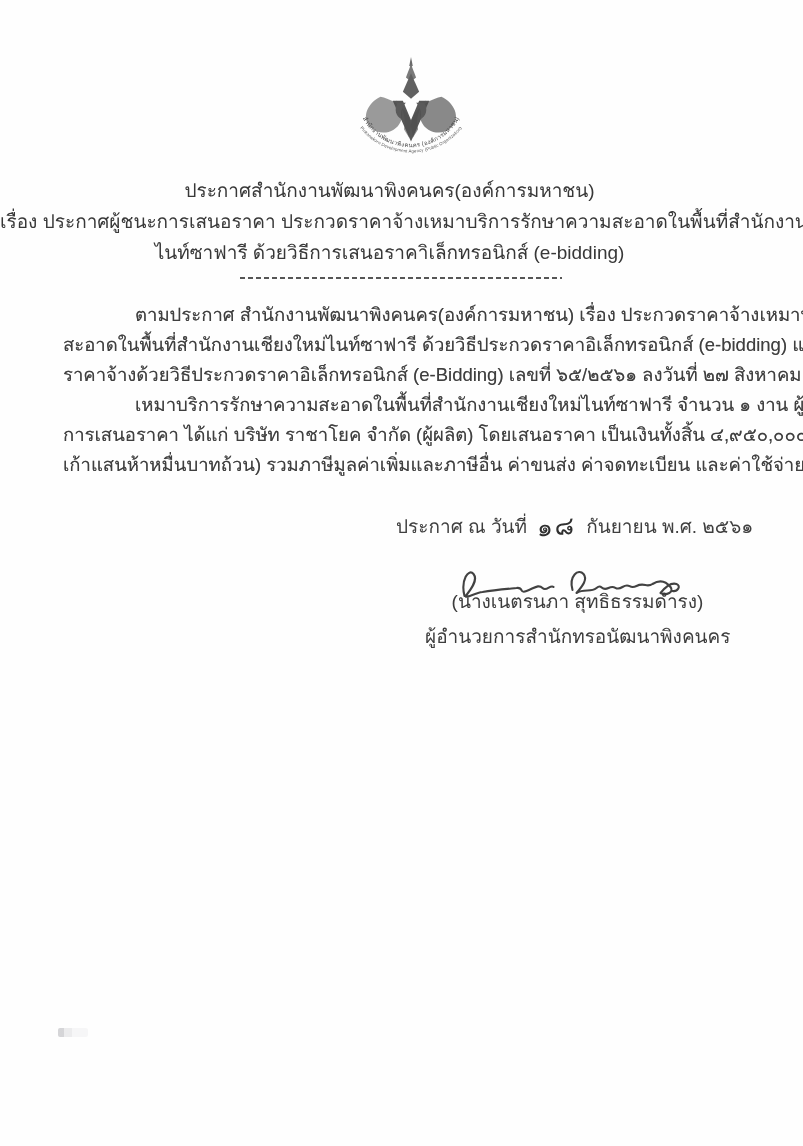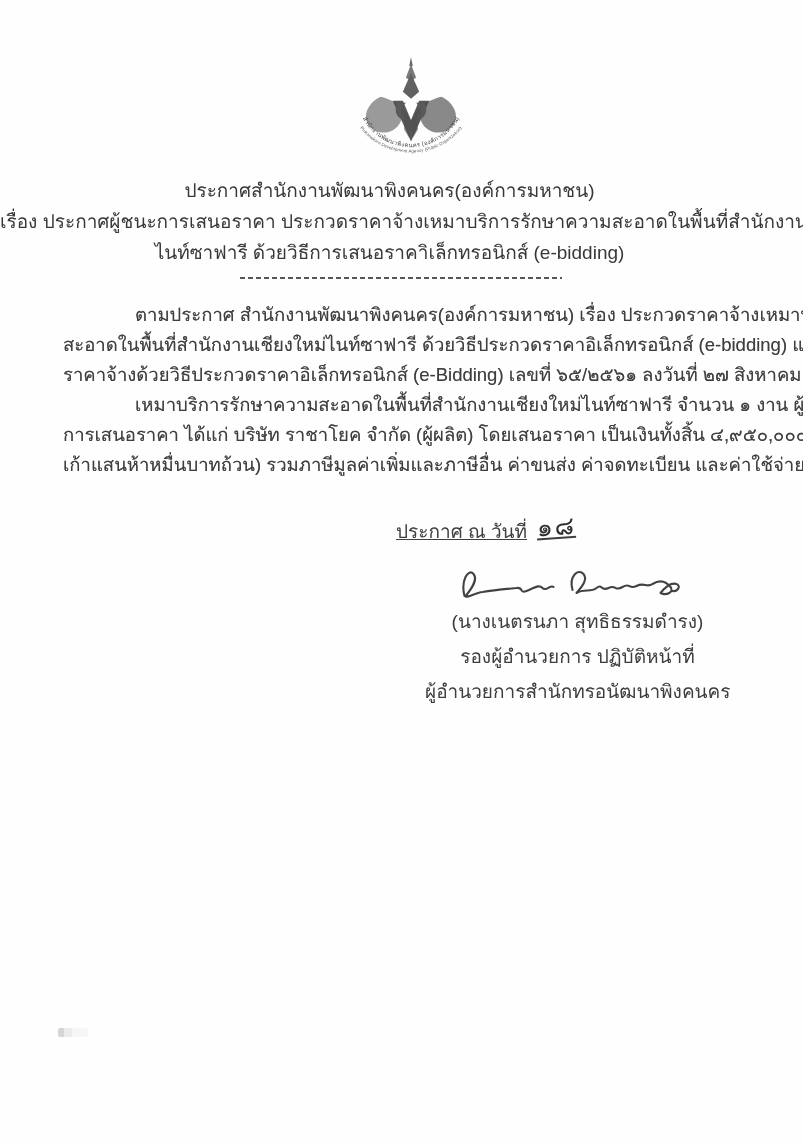--- a/index.html
+++ b/index.html
@@ -30,33 +30,33 @@
     height:30px;line-height:30px;white-space:nowrap;
     text-shadow:0 0 .4px rgba(70,70,70,.55);
   }
   .indent{padding-left:72px;}
   .separator{
     position:absolute;left:240px;top:277px;width:322px;height:2px;
     background:repeating-linear-gradient(90deg,#565656 0 5px,transparent 5px 8px);
   }
   .date-line{
     position:absolute;left:396px;top:506px;
-    display:flex;align-items:flex-end;gap:10px;
-    font-size:19px;color:#3f3f3f;white-space:nowrap;text-decoration:underline;
+    display:flex;align-items:center;gap:10px;
+    font-size:19px;color:#3f3f3f;white-space:nowrap;
   }
   .hand-day{
     font-size:25px;color:#2f2f2f;
     display:inline-block;transform:rotate(-4deg) skewX(-4deg);
     letter-spacing:2px;
   }
   .signature-svg{
     position:absolute;left:452px;top:560px;width:240px;height:50px;
   }
   .sig-block{
-    position:absolute;left:425px;top:610px;width:305px;
+    position:absolute;left:425px;top:590px;width:305px;
     text-align:center;font-size:19px;color:#3d3d3d;white-space:nowrap;
   }
   .sig-block div{line-height:23px;margin-bottom:12px;}
   .smudge{
     position:absolute;left:58px;top:1028px;width:30px;height:9px;
     background:linear-gradient(90deg,rgba(90,90,100,.55) 0 6px,rgba(140,140,150,.35) 6px 14px,rgba(170,170,175,.2) 14px 100%);
     opacity:.45;border-radius:2px;filter:blur(.4px);
   }
   .arc-thai{font-size:6px;fill:#4a4a4a;letter-spacing:.2px;}
   .arc-eng{font-size:4.3px;fill:#585858;letter-spacing:.15px;}
@@ -105,30 +105,30 @@
     <div class="body-line">สะอาดในพื้นที่สำนักงานเชียงใหม่ไนท์ซาฟารี ด้วยวิธีประกวดราคาอิเล็กทรอนิกส์ (e-bidding) และเอกสารประกวด</div>
     <div class="body-line">ราคาจ้างด้วยวิธีประกวดราคาอิเล็กทรอนิกส์ (e-Bidding) เลขที่ ๖๕/๒๕๖๑ ลงวันที่ ๒๗ สิงหาคม ๒๕๖๑ นั้น</div>
     <div class="body-line indent">เหมาบริการรักษาความสะอาดในพื้นที่สำนักงานเชียงใหม่ไนท์ซาฟารี จำนวน ๑ งาน ผู้เสนอราคาที่ชนะ</div>
     <div class="body-line">การเสนอราคา ได้แก่ บริษัท ราชาโยค จำกัด (ผู้ผลิต) โดยเสนอราคา เป็นเงินทั้งสิ้น ๔,๙๕๐,๐๐๐.๐๐ บาท (สี่ล้าน</div>
     <div class="body-line">เก้าแสนห้าหมื่นบาทถ้วน) รวมภาษีมูลค่าเพิ่มและภาษีอื่น ค่าขนส่ง ค่าจดทะเบียน และค่าใช้จ่ายอื่นๆ ทั้งปวง</div>
   </div>
 
   <div class="date-line">
     <span>ประกาศ ณ วันที่</span>
     <span class="hand-day">๑๘</span>
+    <span>กันยายน พ.ศ. ๒๕๖๑</span>
   </div>
 
   <svg class="signature-svg" viewBox="0 0 235 50" xmlns="http://www.w3.org/2000/svg">
     <g fill="none" stroke="#2e2e2e" stroke-width="2.1" stroke-linecap="round" stroke-linejoin="round" opacity="0.9">
       <path d="M10,36 C6,20 14,8 19,14 C24,20 16,30 12,35 C8,40 20,33 28,32 C40,30 52,29 62,28 C70,27 64,34 72,31 C80,28 84,24 88,28 C92,32 96,24 99,27"></path>
       <path d="M118,30 C114,16 124,8 129,14 C134,20 126,28 122,33 C130,28 136,33 142,28 C148,23 146,32 154,28 C162,24 160,32 168,27 C176,22 174,30 182,26 C190,22 192,28 198,24 C206,19 212,22 216,27 C220,32 212,36 206,33 C210,28 216,22 222,24 C227,26 223,32 218,31"></path>
     </g>
   </svg>
 
   <div class="sig-block">
     <div>(นางเนตรนภา สุทธิธรรมดำรง)</div>
-    <div>รองผู้อำนวยการ ปฏิบัติหน้าที่</div>
     <div>ผู้อำนวยการสำนักทรอนัฒนาพิงคนคร</div>
   </div>
 
   <div class="smudge"></div>
 
 </div>
 
 </body></html>

